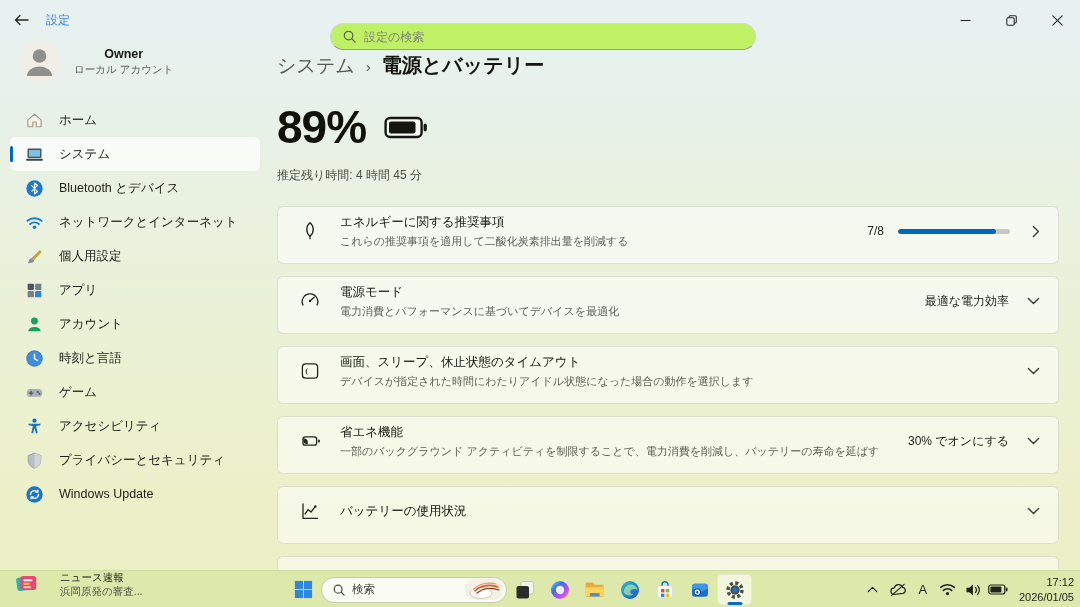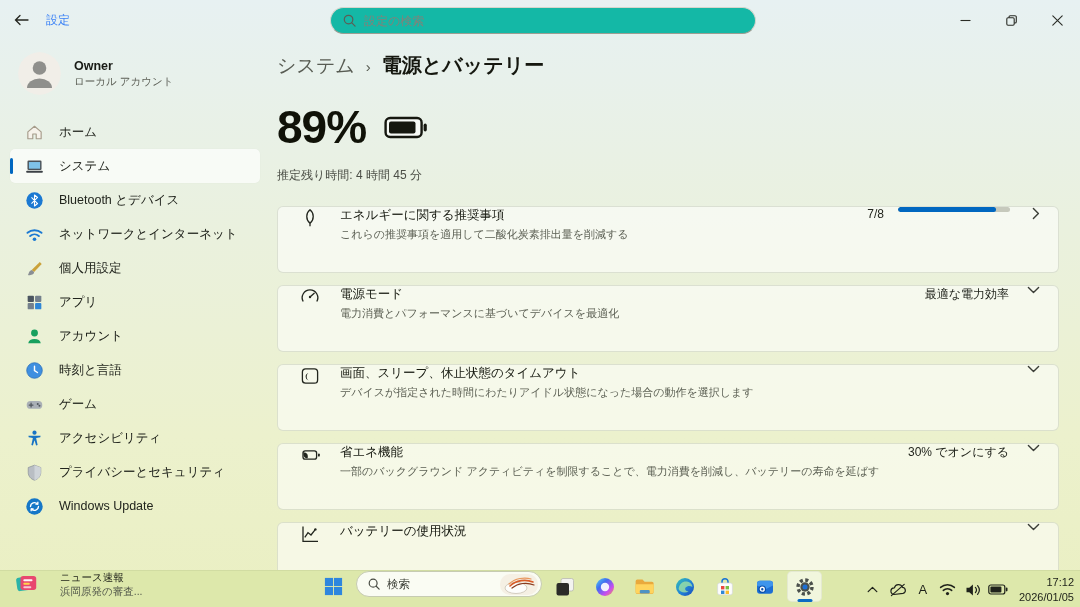--- a/index.html
+++ b/index.html
@@ -7,71 +7,71 @@
   body {
     font-family: "Liberation Sans", "DejaVu Sans", sans-serif;
     position: relative;
     background: linear-gradient(180deg, #e7f1f2 0%, #eaf1de 38%, #ecf1cd 72%, #eaefc2 100%);
     color:#1b1d19;
   }
   
   .titlebar { position:absolute; top:0; left:0; right:0; height:40px; display:flex; align-items:center; }
   .back-btn { width:42px; height:40px; display:flex; align-items:center; justify-content:center; font-size:15px; color:#24261f; }
   .app-title { font-size:12px; color:#3b82f6; margin-left:4px; }
-  .tb-search { position:absolute; left:330px; top:7px; width:426px; height:27px; background:#14b8a6;
+  .tb-search { position:absolute; left:330px; top:23px; width:426px; height:27px; background:#bef264;
     border:1px solid #d5d6cd; border-bottom-color:#9c9e93; border-radius:14px;
     display:flex; align-items:center; gap:8px; padding:0 12px; }
   .tb-search input { border:none; outline:none; background:transparent; flex:1; font-size:12px;
     font-family:inherit; color:#3a3d35; }
   .tb-search input::placeholder { color:#80837a; }
   .win-controls { position:absolute; right:0; top:0; height:40px; display:flex; }
   .win-btn { width:46px; height:40px; display:flex; align-items:center; justify-content:center; }
   
   .sidebar { position:absolute; top:40px; left:0; width:270px; bottom:37px; }
-  .account { display:flex; align-items:center; gap:13px; margin:12px 0 20px 18px; }
+  .account { display:flex; align-items:center; gap:13px; margin:0 0 20px 18px;text-align:center; }
   .avatar { width:43px; height:43px; border-radius:50%; overflow:hidden; flex:0 0 43px; }
   .acc-name { font-size:12.5px; font-weight:bold; color:#191b16; }
   .acc-type { font-size:10.5px; color:#5b5e55; margin-top:2px; }
   .nav { display:flex; flex-direction:column; }
   .nav-item { position:relative; display:flex; align-items:center; gap:15px; height:34px;
     margin:0 10px; padding-left:15px; border-radius:5px; font-size:12.5px; color:#21241d; cursor:default; }
   .nav-item.selected { background:rgba(255,255,255,0.68); box-shadow:0 0 1px rgba(0,0,0,0.08); }
   .nav-item.selected::before { content:""; position:absolute; left:0; top:9px; width:3px; height:16px;
     border-radius:2px; background:#0067c0; }
   .nav-ic { width:19px; height:19px; flex:0 0 19px; display:flex; }
   
   .main { position:absolute; left:277px; top:40px; width:782px; bottom:37px; }
   .breadcrumb { display:flex; align-items:baseline; gap:11px; margin-top:12px; }
   .bc-parent { font-size:19px; color:#585c53; }
   .bc-sep { font-size:15px; color:#585c53; }
   .bc-current { font-size:20px; font-weight:bold; color:#15170f; }
   .hero { display:flex; align-items:center; gap:18px; margin-top:20px; height:56px; }
   .hero-pct { font-size:46px; font-weight:600; letter-spacing:-1px; color:#101208; }
   .estimate { margin-top:12px; font-size:12px; color:#4b4e46; }
   .cards { margin-top:22px; display:flex; flex-direction:column; gap:12px; }
-  .card { height:67px; background:rgba(255,255,255,0.55); border:1px solid rgba(125,135,105,0.22);
-    border-radius:6px; display:flex; align-items:flex-start; padding:0 18px 8px 21px; }
+  .card { height:58px; background:rgba(255,255,255,0.55); border:1px solid rgba(125,135,105,0.22);
+    border-radius:6px; display:flex; align-items:center; padding:0 18px 8px 21px; }
   .card-ic { width:22px; height:22px; margin-right:19px; flex:0 0 22px; display:flex; }
   .card-text { flex:1; min-width:0; }
   .card-title { font-size:12.5px; color:#15180f; }
   .card-sub { font-size:11px; color:#5c6054; margin-top:3px; }
   .card-sub:empty { display:none; }
   .card-value { font-size:12px; color:#23261e; margin-right:14px; white-space:nowrap; }
   .card-value:empty { display:none; }
   .progress { width:112px; height:5px; border-radius:3px; background:#c6c9bc; overflow:hidden; margin-right:18px; }
   .progress-fill { height:100%; border-radius:3px; background:#0067c0; }
   .chev { display:flex; margin-left:4px; }
   
   .taskbar { position:absolute; left:0; right:0; bottom:0; height:37px; background:#dde8ab;
     border-top:1px solid rgba(0,0,0,0.05); }
   .widgets { position:absolute; left:6px; top:0; height:37px; display:flex; align-items:flex-start; gap:20px;
     padding:0 8px; border-radius:5px; }
   .widget-title { font-size:10.5px; color:#20231a; line-height:1.3; }
   .widget-sub { font-size:10.5px; color:#555a4c; line-height:1.3; }
-  .tb-center { position:absolute; left:316px; top:0; height:37px; display:flex; gap:5px; }
+  .tb-center { position:absolute; left:286px; top:0; height:37px; display:flex; align-items:center; }
   .tb-app { width:35px; height:31px; border-radius:5px; display:flex; align-items:center; justify-content:center; position:relative; }
   .tb-app.active { background:rgba(255,255,255,0.6); box-shadow:inset 0 0 0 1px rgba(0,0,0,0.05); }
   .tb-app.active::after { content:""; position:absolute; bottom:0px; left:50%; transform:translateX(-50%);
     width:15px; height:3px; border-radius:2px; background:#0b6bc2; }
   .search-pill { width:186px; height:26px; border-radius:13px; background:rgba(255,255,255,0.85);
     border:1px solid #c6cbb2; display:flex; align-items:center; gap:7px; padding:0 3px 0 11px; }
   .search-pill .lbl { flex:1; font-size:11.5px; color:#3b3e35; }
   .tray { position:absolute; right:6px; top:0; height:37px; display:flex; align-items:center; gap:3px; }
   .tray-ic { width:22px; height:24px; display:flex; align-items:center; justify-content:center; border-radius:4px; }
   .ime { font-size:13px; color:#1d2019; width:20px; text-align:center; }

